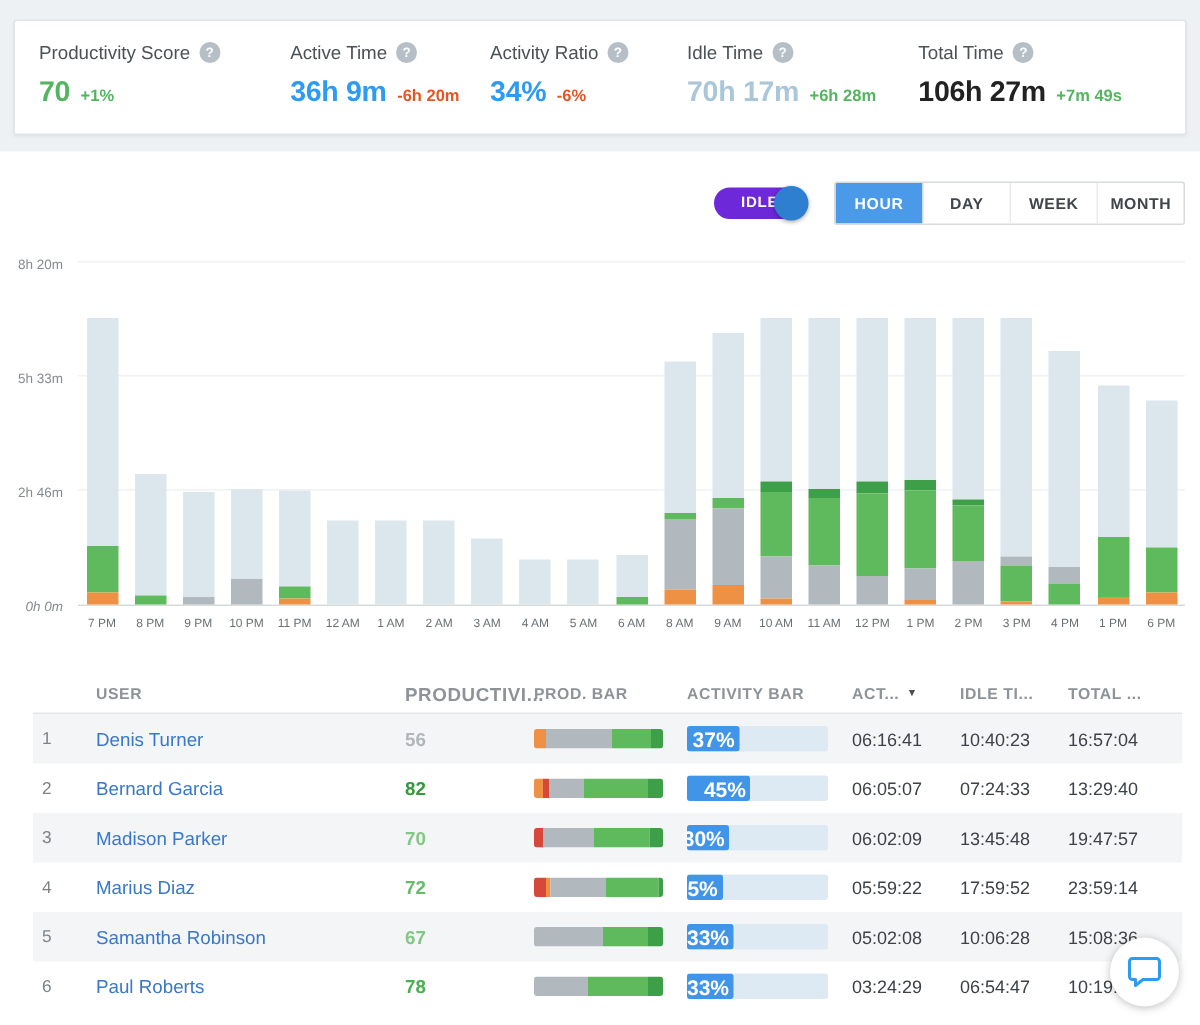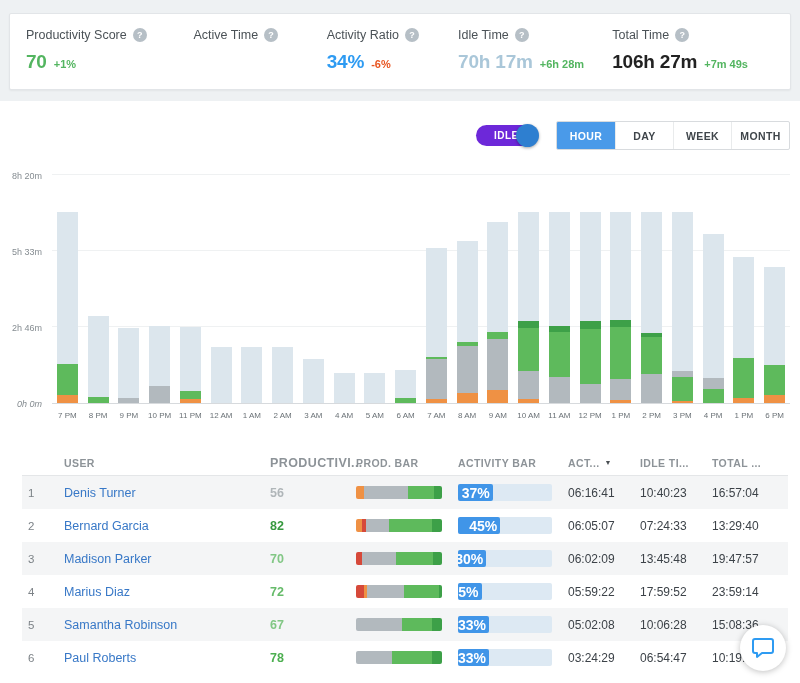--- a/index.html
+++ b/index.html
@@ -95,20 +95,24 @@
           <span class="stat-value" style="color: rgb(83, 181, 96);">70</span>
           <span class="stat-delta" style="color: rgb(83, 181, 96);">+1%</span>
         </div>
       </div>
 
       <div class="stat">
         <div class="stat-label-row">
           <span class="stat-label">Active Time</span>
           <span class="help-icon">?</span>
         </div>
+        <div class="stat-value-row">
+          <span class="stat-value" style="color: rgb(46, 155, 242);">36h 9m</span>
+          <span class="stat-delta" style="color: rgb(232, 84, 31);">-6h 20m</span>
+        </div>
       </div>
 
       <div class="stat">
         <div class="stat-label-row">
           <span class="stat-label">Activity Ratio</span>
           <span class="help-icon">?</span>
         </div>
         <div class="stat-value-row">
           <span class="stat-value" style="color: rgb(46, 155, 242);">34%</span>
           <span class="stat-delta" style="color: rgb(232, 84, 31);">-6%</span>
@@ -238,29 +242,20 @@
             <div class="seg" style="height: 30.096px; background: rgb(220, 230, 237);"></div>
           </div>
           <div class="x-label">5 AM</div>
         </div>
         <div class="bar-col">
           <div class="bar">
             <div class="seg" style="height: 28.272px; background: rgb(220, 230, 237);"></div>
             <div class="seg" style="height: 4.56px; background: rgb(94, 186, 92);"></div>
           </div>
           <div class="x-label">6 AM</div>
-        </div>
-        <div class="bar-col">
-          <div class="bar">
-            <div class="seg" style="height: 108.528px; background: rgb(220, 230, 237);"></div>
-            <div class="seg" style="height: 2.736px; background: rgb(94, 186, 92);"></div>
-            <div class="seg" style="height: 40.128px; background: rgb(178, 185, 190);"></div>
-            <div class="seg" style="height: 3.648px; background: rgb(239, 145, 68);"></div>
-          </div>
-          <div class="x-label">7 AM</div>
         </div>
         <div class="bar-col">
           <div class="bar">
             <div class="seg" style="height: 101.232px; background: rgb(220, 230, 237);"></div>
             <div class="seg" style="height: 4.56px; background: rgb(94, 186, 92);"></div>
             <div class="seg" style="height: 46.512px; background: rgb(178, 185, 190);"></div>
             <div class="seg" style="height: 10.032px; background: rgb(239, 145, 68);"></div>
           </div>
           <div class="x-label">8 AM</div>
         </div>

